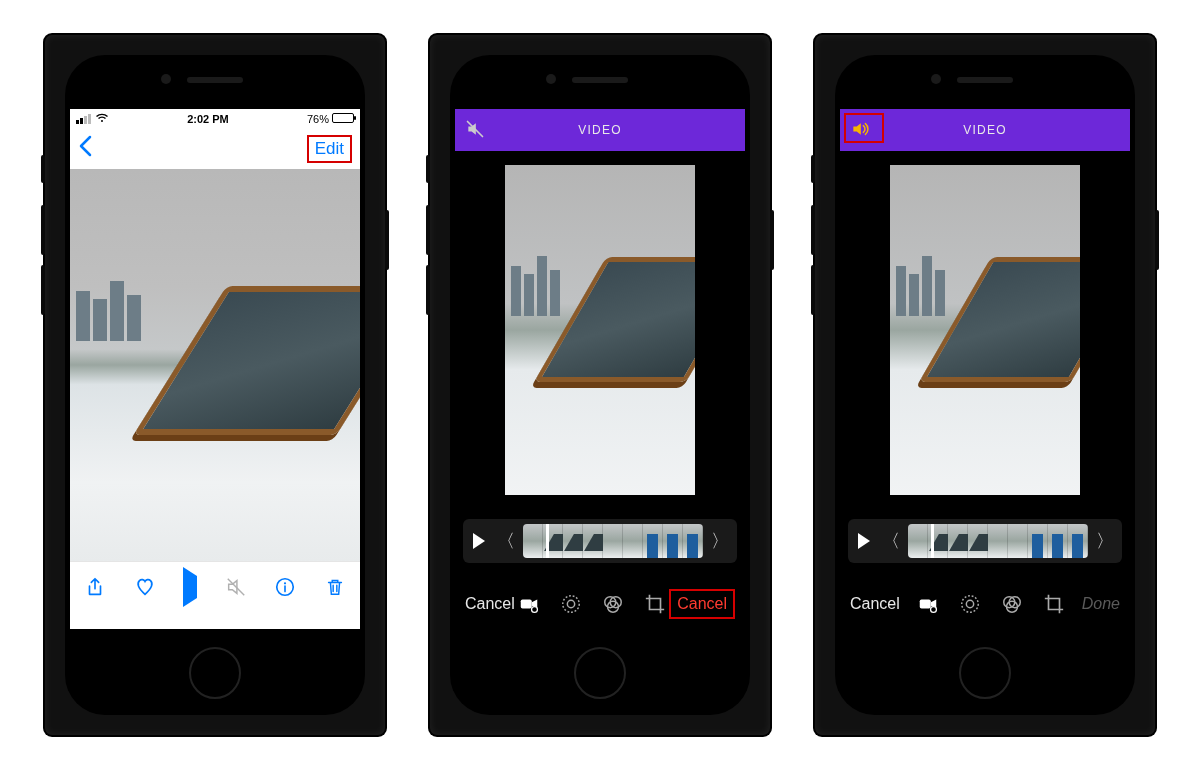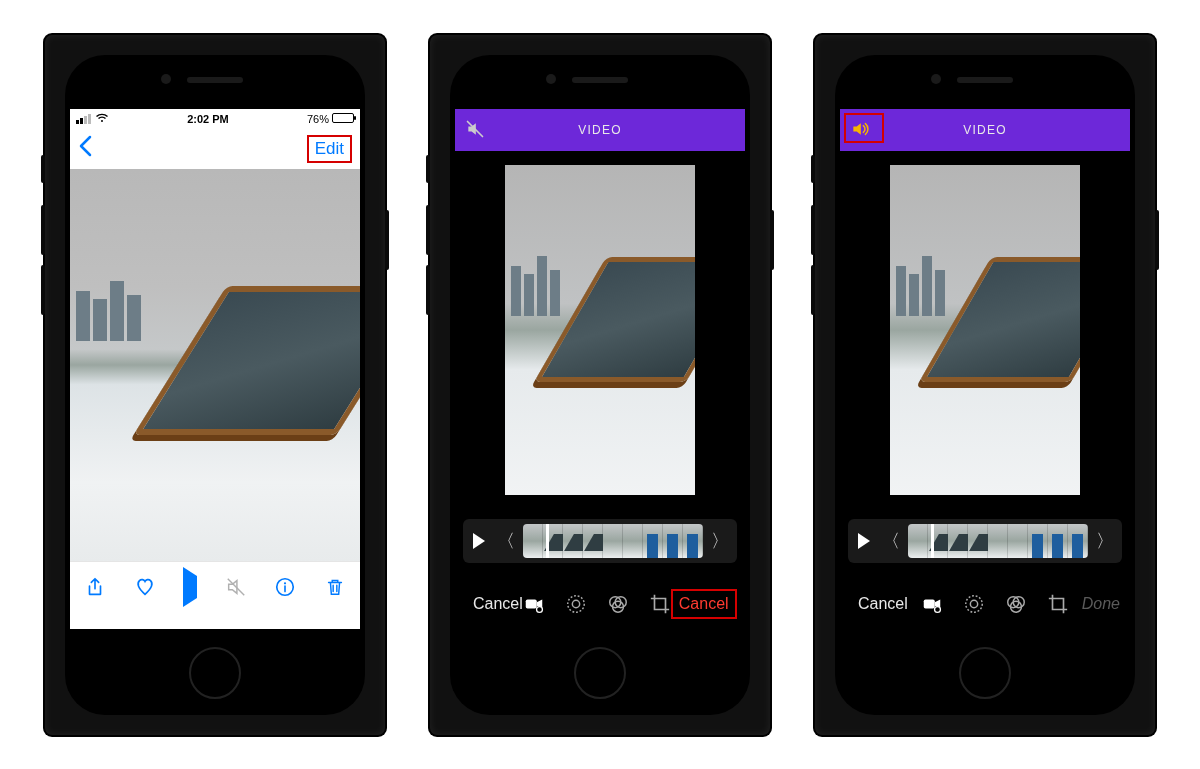--- a/index.html
+++ b/index.html
@@ -175,21 +175,21 @@
   .filmstrip .fr.bl::after{
     content:''; position:absolute; left:20%; bottom:0; width:60%; height:70%;
     background:#1e5e9e;
   }
   .filmstrip .scrub {
     position:absolute; left:13%; top:-3px; width:3px; height:calc(100% + 6px);
     background:#fff; border-radius:2px;
   }
 
   .tool-dark {
-    position:absolute; bottom:0; left:8px; right:0; height:50px;
+    position:absolute; bottom:0; left:0; right:0; height:50px;
     display:flex; align-items:center; justify-content:space-between;
     padding:0 10px; background:#000;
   }
   .tool-dark .txt { font-size:16px; color:#e8e8e8; }
   .tool-dark .txt.red { color:#ff3b30; padding:4px 6px;}
   .tool-dark .txt.dim { color:#5a5a5a;font-style:italic; }
   .tool-dark .mid { display:flex; gap:20px; align-items:center; }
   .ico-svg { width:22px; height:22px; display:block; }
 
   .speaker-on { color:#f7b500; }

